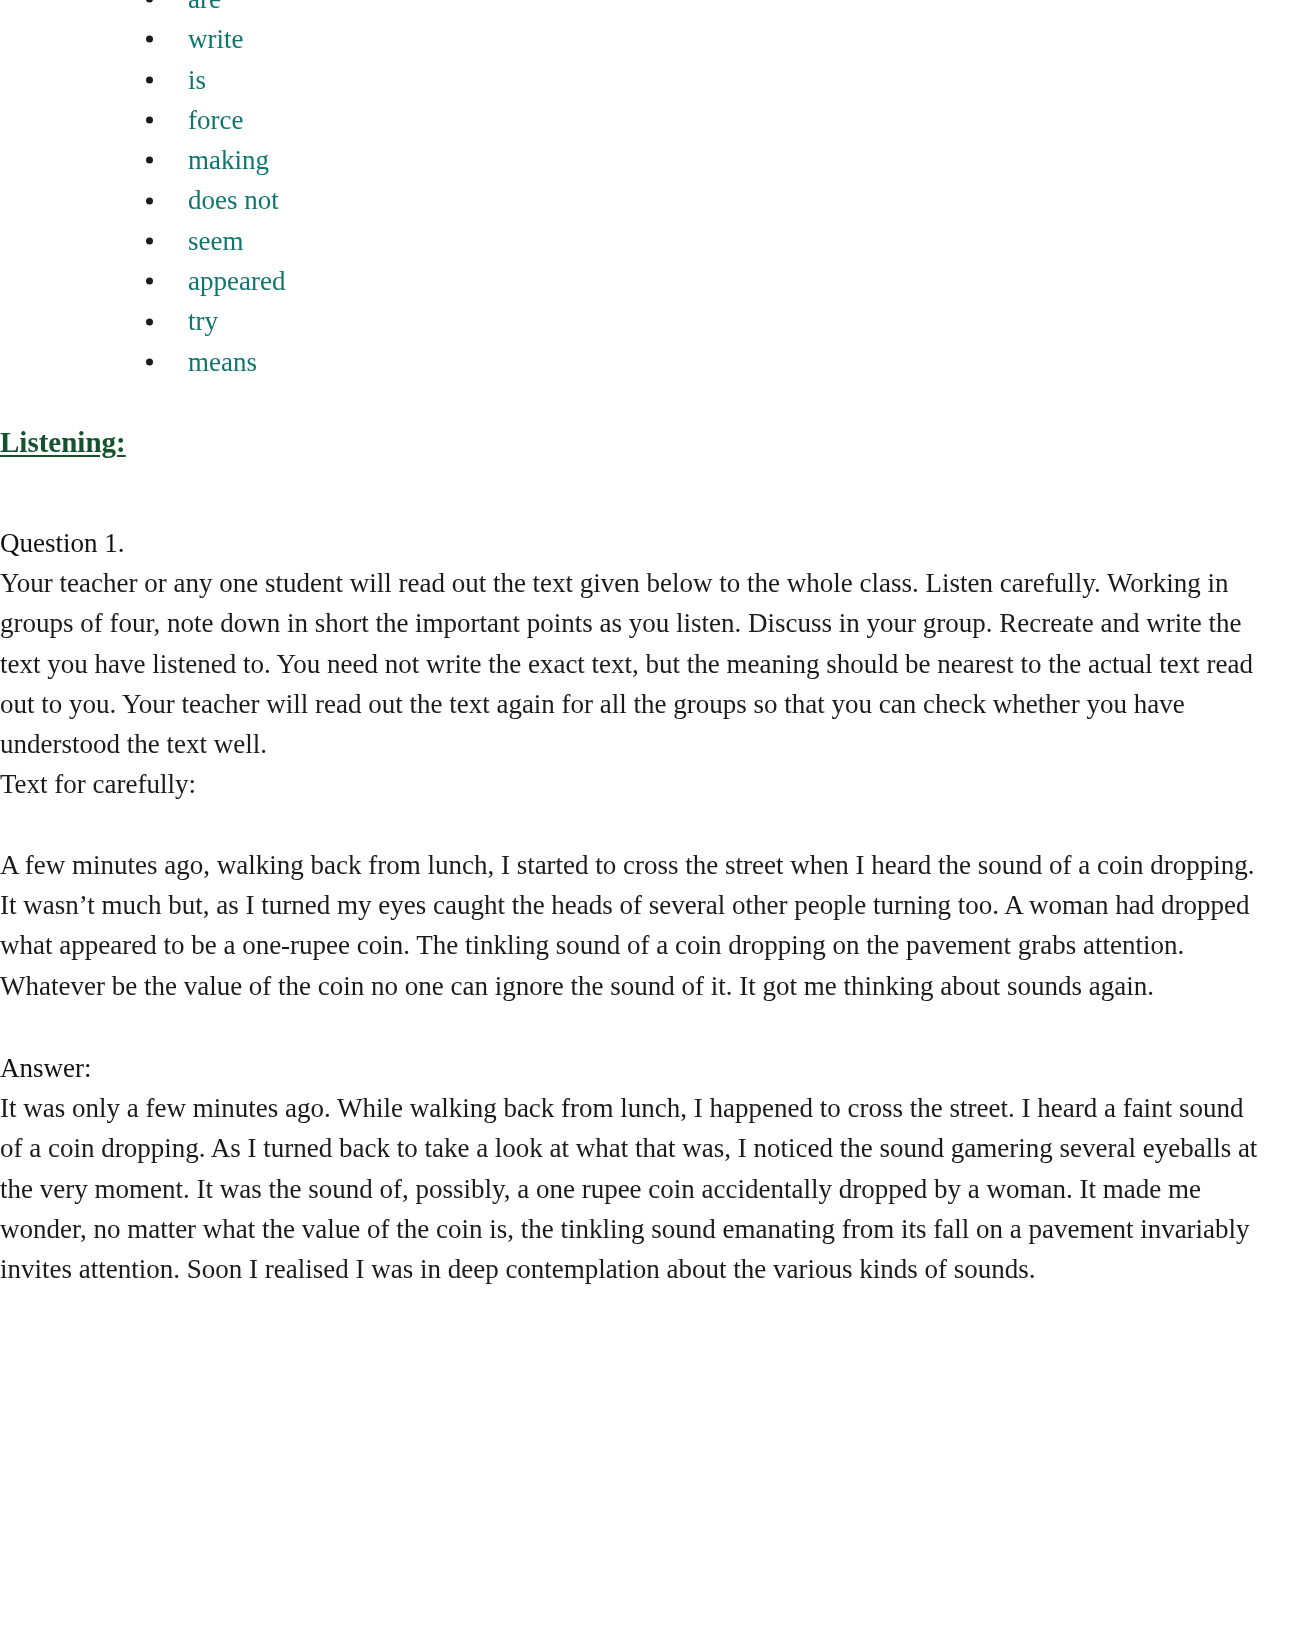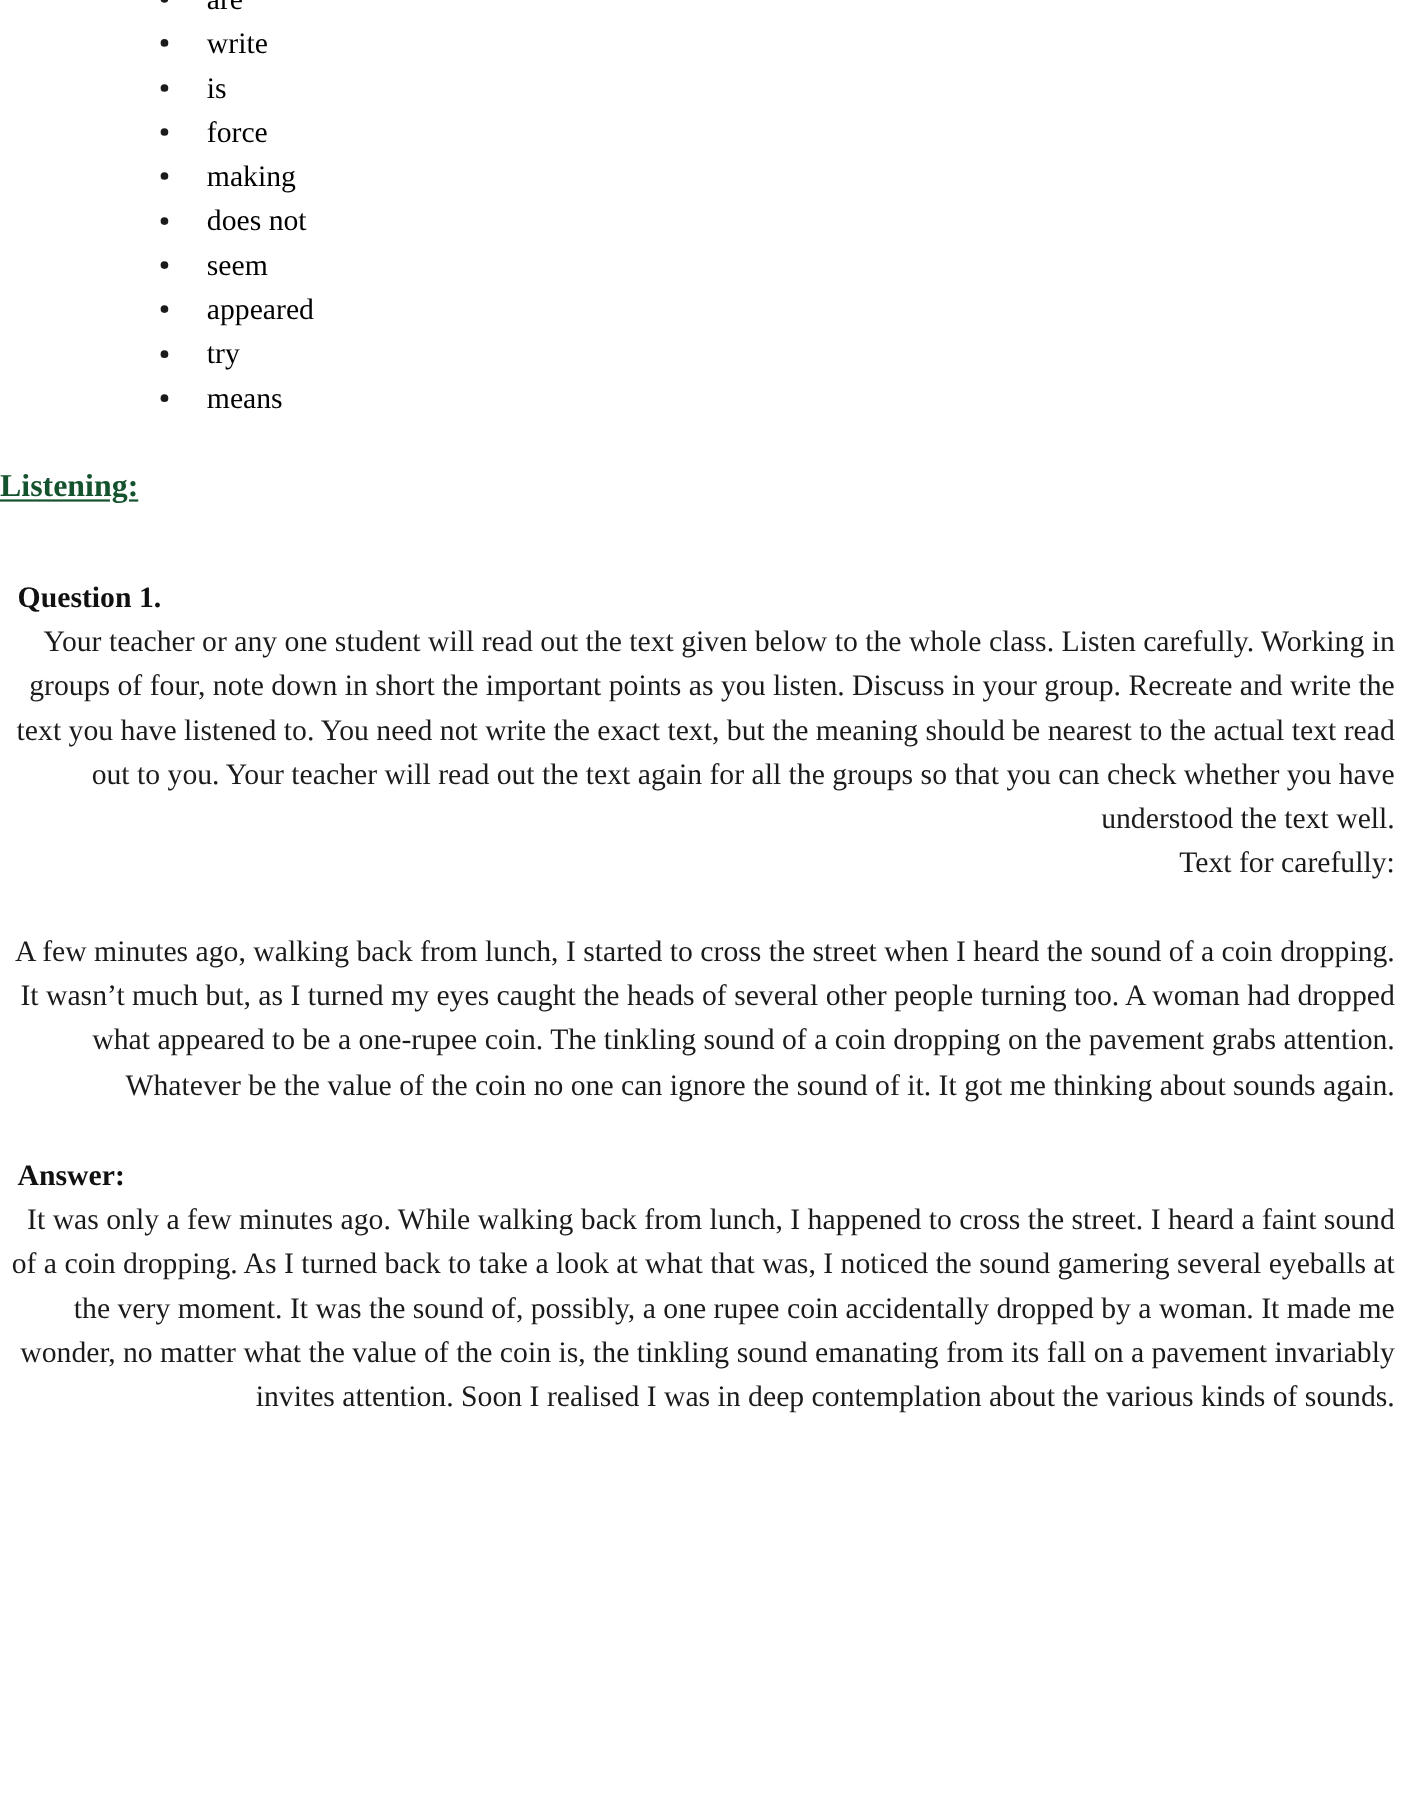--- a/index.html
+++ b/index.html
@@ -30,21 +30,21 @@
     margin: 0;
     padding: 0;
     
     margin-top: -21px;
   }
   .word-list li {
     position: relative;
     font-size: 27px;
     line-height: 40.3px;
     padding-left: 188px;
-    color: #000000;
+    color: #0f766e;
     white-space: nowrap;
   }
   .word-list li .bullet {
     position: absolute;
     left: 146px;
     top: 50%;
     transform: translateY(-50%);
     width: 7px;
     height: 7px;
     border-radius: 50%;
@@ -61,34 +61,33 @@
     text-decoration-thickness: 2px;
     text-underline-offset: 3px;
     margin: 43px 0 0 0;
     line-height: 34px;
     display: inline-block;
   }
   .heading-row { margin: 0; padding: 0; }
 
   .sub-heading {
     font-size: 27px;
-    font-weight: bold;
+    font-weight: normal;
     color: #111111;
     margin: 0;
     line-height: 40px;
-    padding-left: 16px;
   }
 
   
   .body-text {
     font-size: 27px;
     line-height: 40.3px;
     margin: 0;
     color: #1b1b1b;
-    text-align: right;
+    text-align: left;
   }
   .spacer-md { height: 42px; }
   .spacer-sm { height: 40px; }
 
   .q-block { margin-top: 64px; }
 </style>
 </head>
 <body>
 
 <div class="page">

